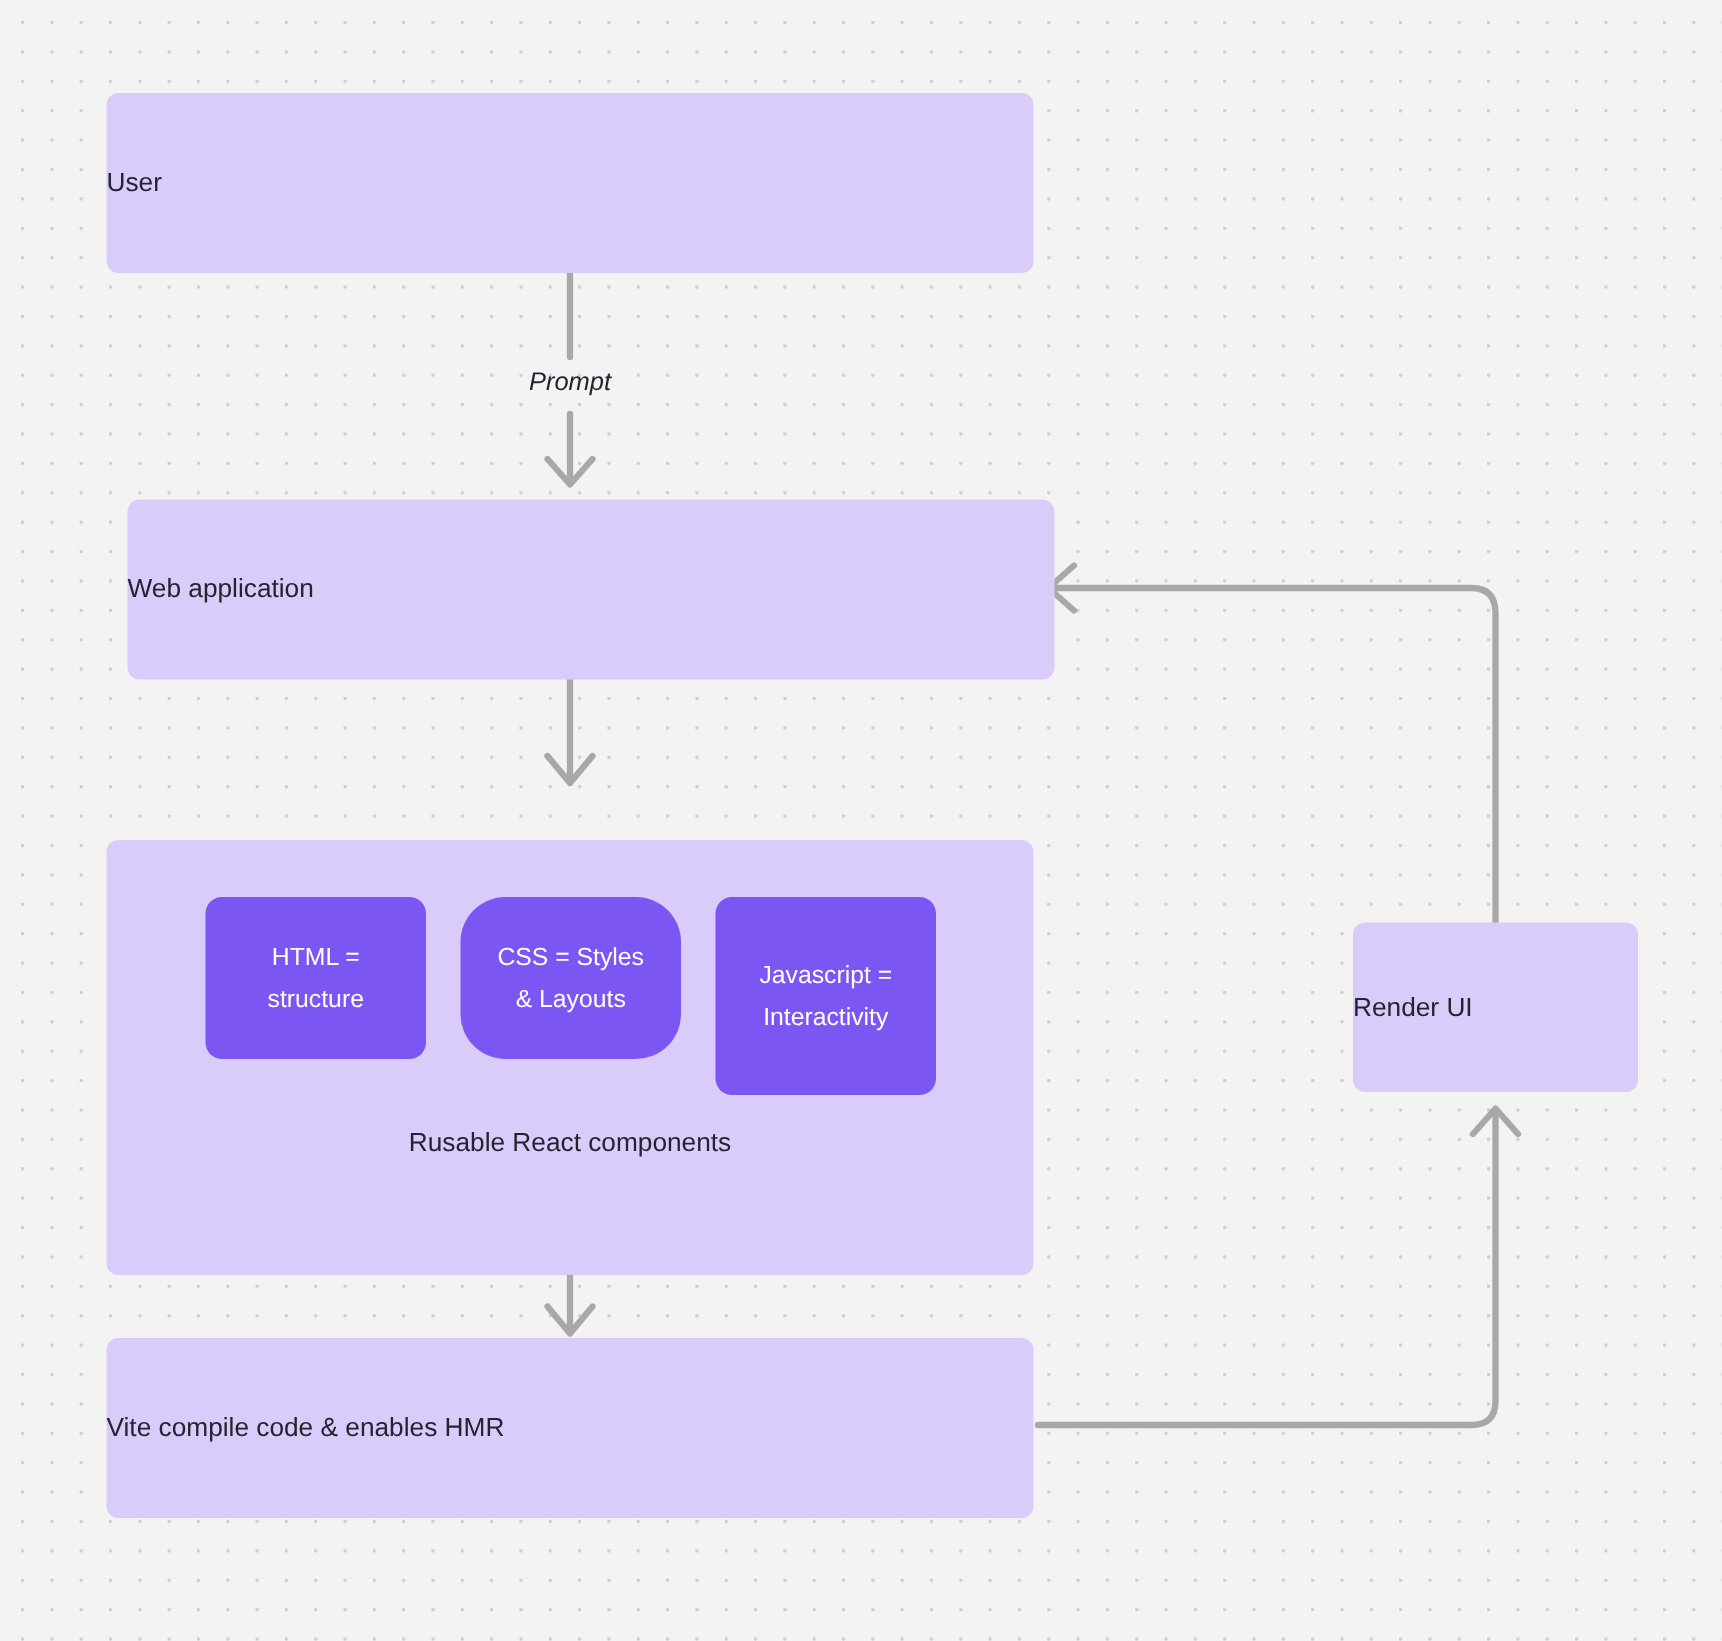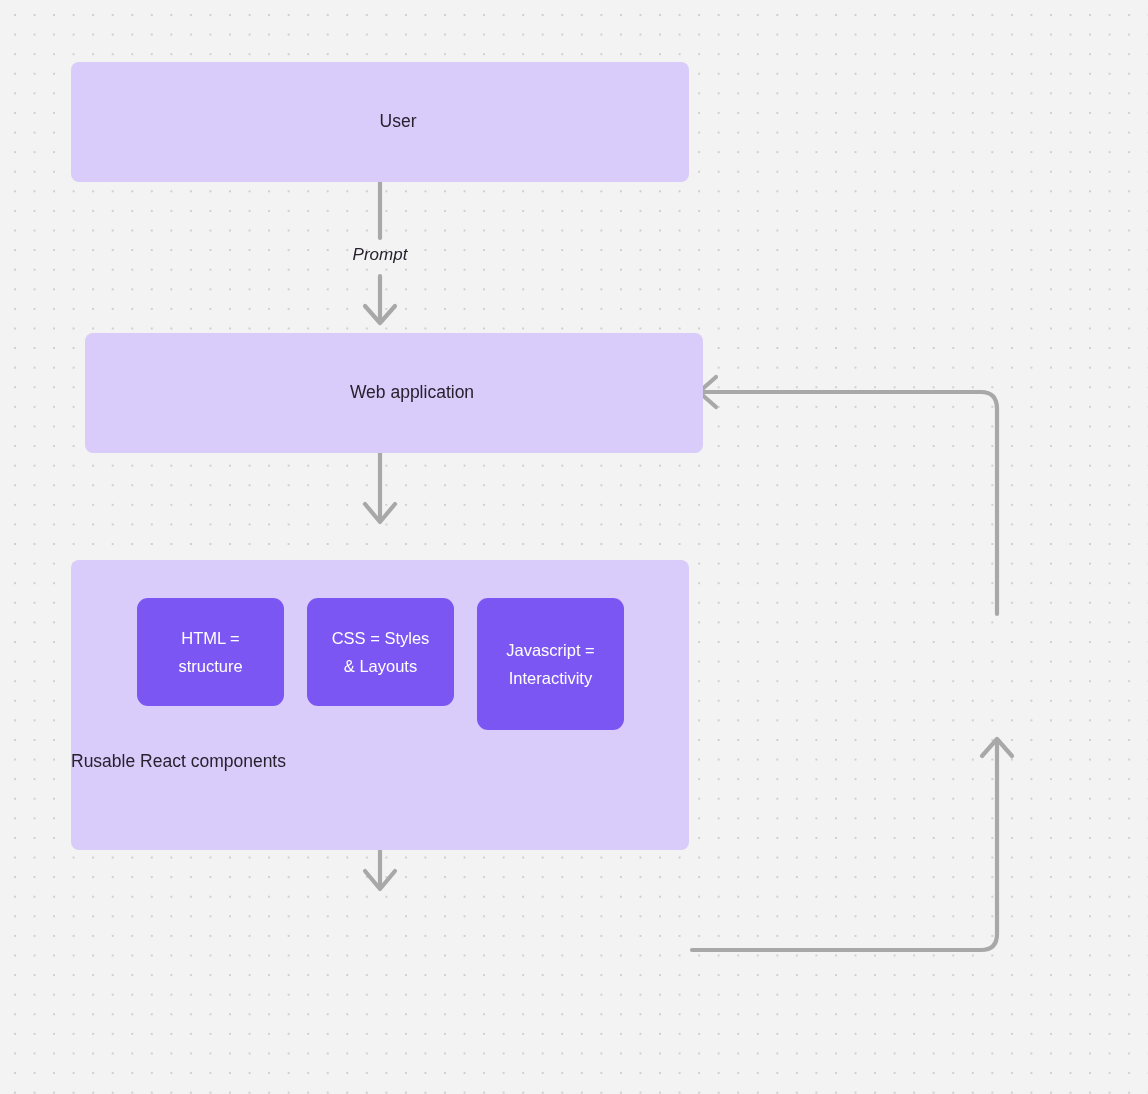--- a/index.html
+++ b/index.html
@@ -26,23 +26,21 @@
     top: 0;
     width: 1148px;
     height: 1094px;
     pointer-events: none;
   }
   .node {
     position: absolute;
     box-sizing: border-box;
     display: flex;
     align-items: center;
-    justify-content: center;
     text-align: center;
-    padding-left: 36px;
   }
   .node-outer {
     background: #d9cbfa;
     border-radius: 8px;
     color: #26222e;
     font-size: 17.5px;
     line-height: 1.35;
   }
   .node-group {
     background: #d9cbfa;
@@ -60,20 +58,21 @@
     display: flex;
     align-items: center;
     justify-content: center;
     text-align: center;
     white-space: pre-line;
   }
   .group-caption {
     position: absolute;
     left: 0;
     width: 100%;
+    text-align: center;
     color: #26222e;
     font-size: 17.5px;
   }
   .edge-label {
     position: absolute;
     color: #26222e;
     font-size: 17px;
     text-align: center;
     background: transparent;
     white-space: nowrap;
@@ -124,28 +123,34 @@
 
   <div class="node node-outer" style="left:85px; top:333px; width:618px; height:120px;">
     <span>Web application</span>
   </div>
 
   <div class="node-group" style="position:absolute; left:71px; top:560px; width:618px; height:290px;">
     <div class="chip" style="left:66px; top:38px; width:147px; height:108px;">
       <span>HTML =
 structure</span>
     </div>
-    <div class="chip" style="left:236px; top:38px; width:147px; height:108px;">
+    <div class="chip" style="left:236px; top:38px; width:147px; height:108px;border-radius:30px;">
       <span>CSS = Styles
 &amp; Layouts</span>
     </div>
     <div class="chip" style="left:406px; top:38px; width:147px; height:132px;">
       <span>Javascript =
 Interactivity</span>
     </div>
     <div class="group-caption" style="top:191px;">
       <span>Rusable React components</span>
     </div>
   </div>
 
+  <div class="node node-outer" style="left:71px; top:892px; width:618px; height:120px;">
+    <span>Vite compile code &amp; enables HMR</span>
+  </div>
 
+  <div class="node node-outer" style="left:902px; top:615px; width:190px; height:113px;">
+    <span>Render UI</span>
+  </div>
 
 </div>
 
 </body></html>

